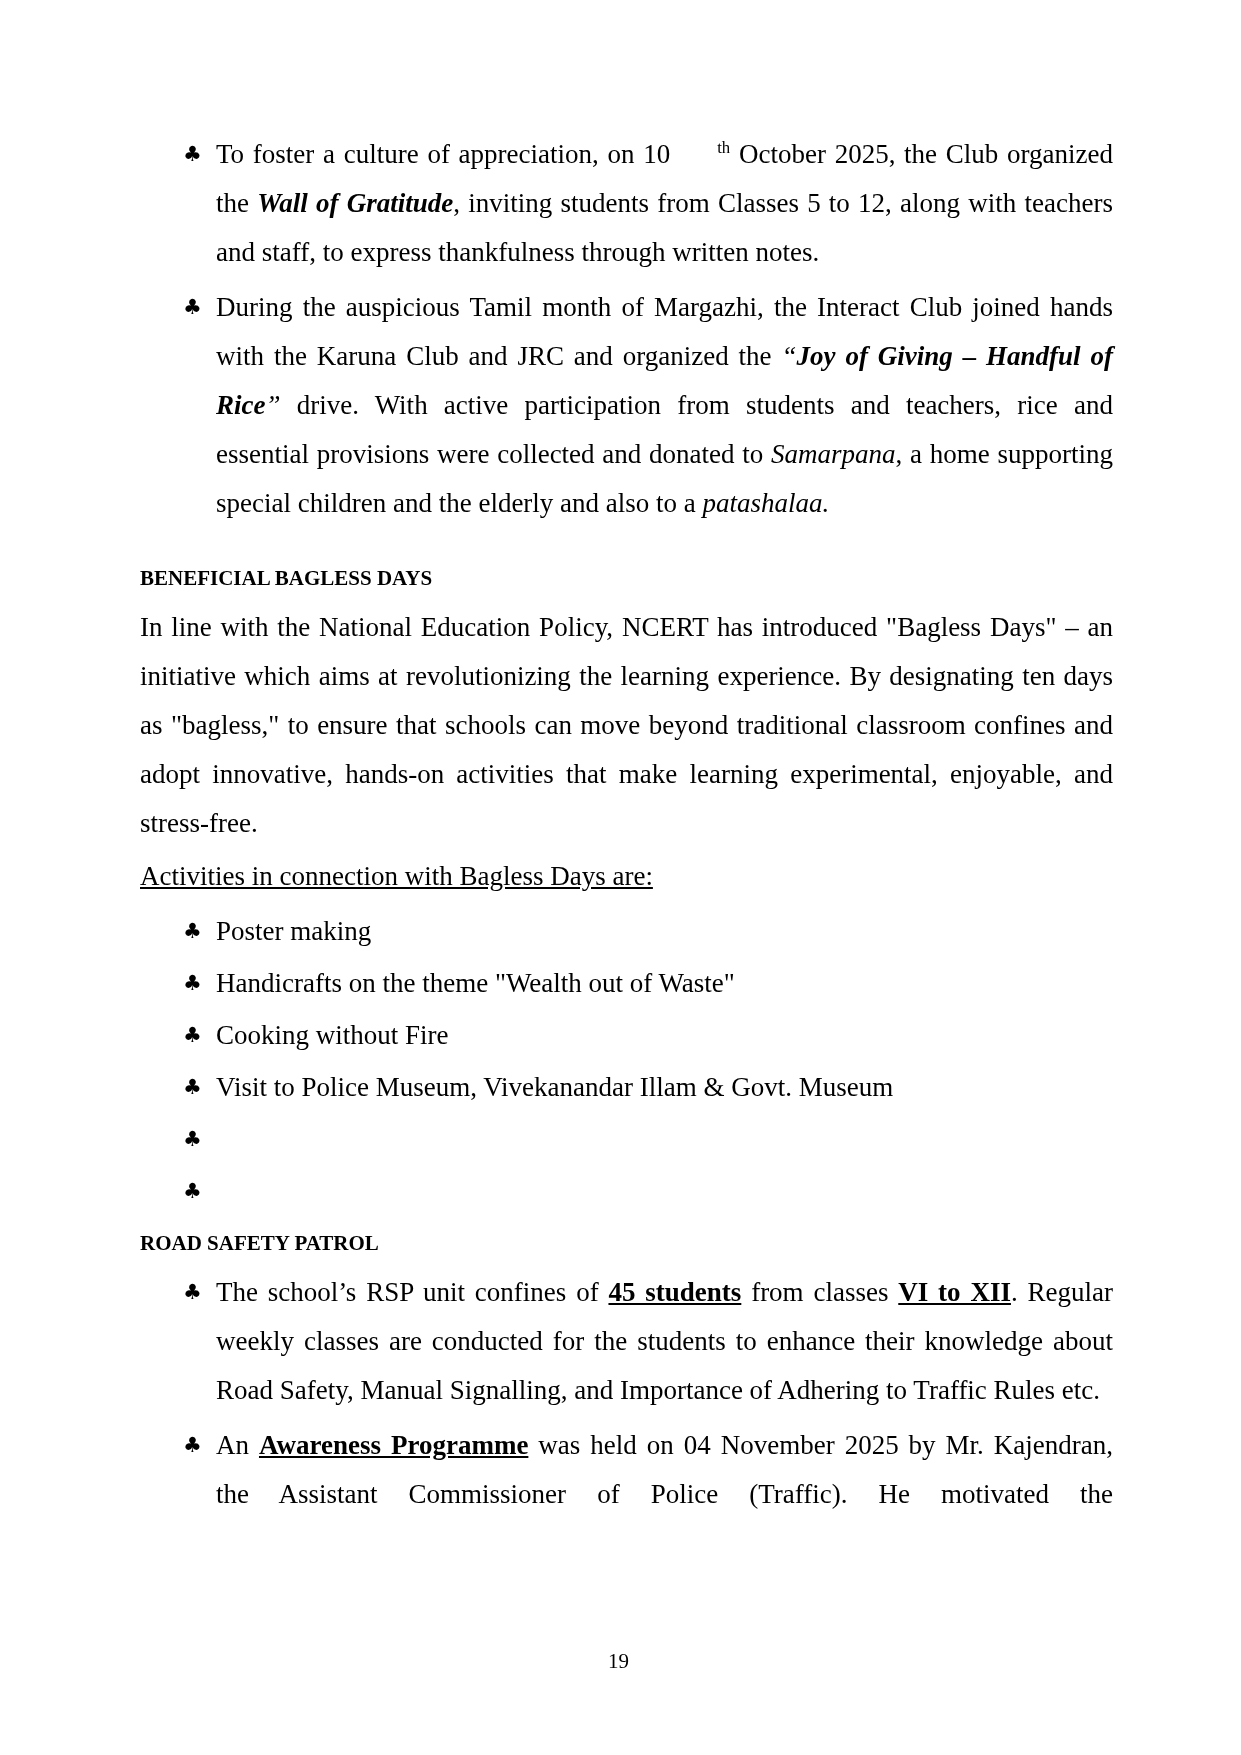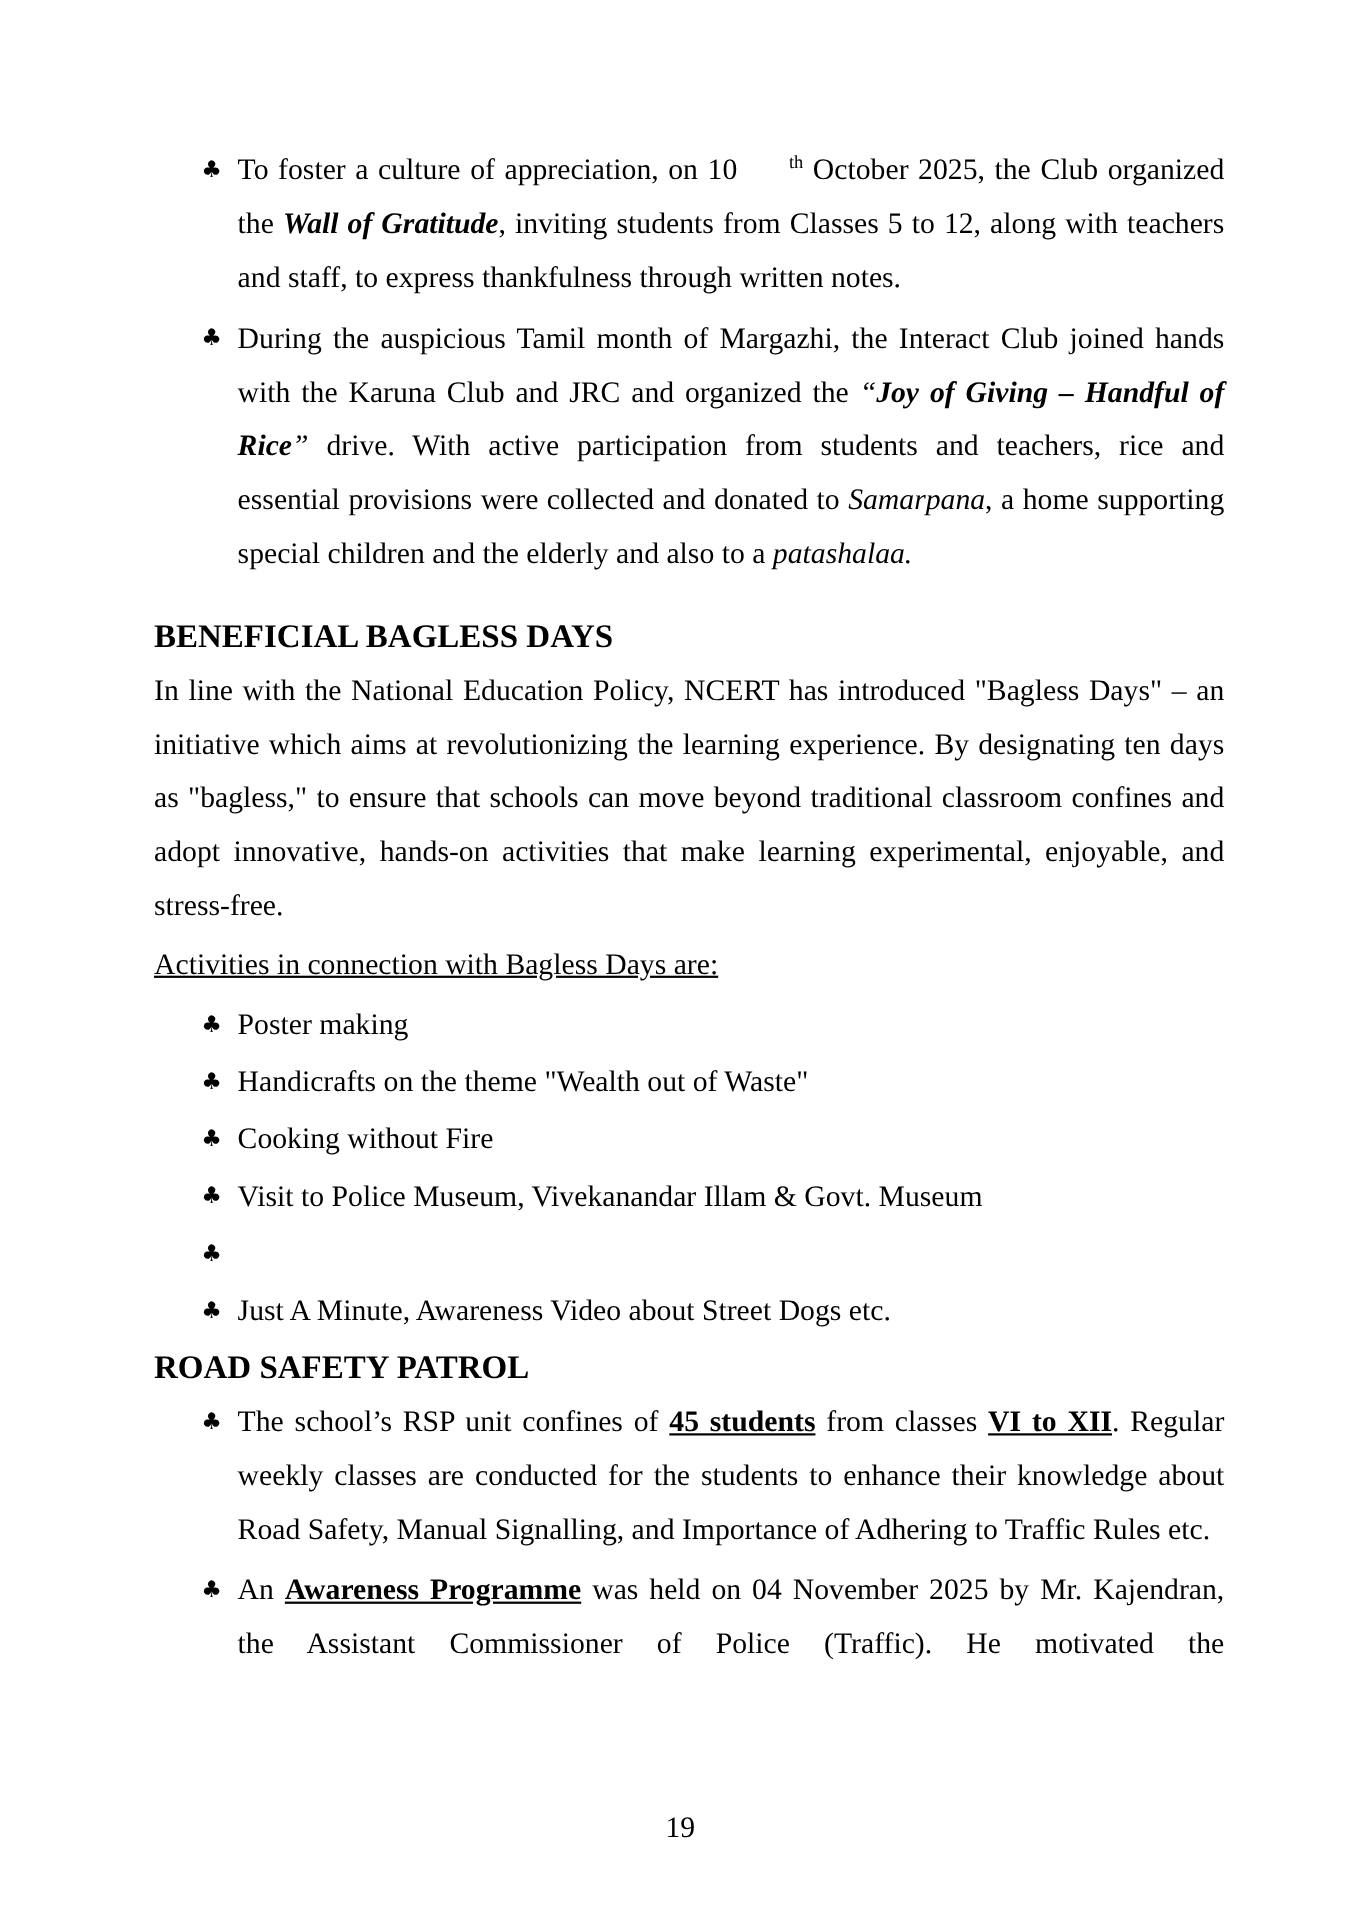--- a/index.html
+++ b/index.html
@@ -35,21 +35,21 @@
     font-size: 21px;
     line-height: 49px;
   }
   .bullet .btext {
     flex: 1;
     text-align: justify;
   }
   .heading {
     font-weight: bold;
     margin: 0;
-    font-size: 30px;
+    font-size: 21px;
     line-height: 49px;
   }
   .heading-spaced { margin-top: 26px; }
   .activities { margin-top: 6px; }
   .activity {
     display: flex;
     margin-left: 43px;
     margin-bottom: 3px;
   }
   .activity .marker {
@@ -67,21 +67,21 @@
     vertical-align: super;
     line-height: 0;
     margin-left: 47px;
   }
   .footer {
     position: absolute;
     left: 140px;
     right: 144px;
     top: 1637px;
     text-align: center;
-    font-size: 27px;
+    font-size: 21px;
     line-height: 49px;
   }
 </style>
 </head>
 <body>
 
 <div class="page">
 
   <div class="bullet">
     <span class="marker">♣</span>
@@ -114,21 +114,20 @@
     </div>
     <div class="activity">
       <span class="marker">♣</span>
       <p class="btext">Visit to Police Museum, Vivekanandar Illam &amp; Govt. Museum</p>
     </div>
     <div class="activity">
       <span class="marker">♣</span>
     </div>
     <div class="activity">
       <span class="marker">♣</span>
-      <p class="btext">Just A Minute, Awareness Video about Street Dogs etc.</p>
     </div>
   </div>
 
   <p class="heading">ROAD SAFETY PATROL</p>
 
   <div class="bullet">
     <span class="marker">♣</span>
     <p class="btext"><span>The school’s RSP unit confines of </span><span class="b">45 students</span><span> from classes </span><span class="b">VI to XII</span><span>. Regular weekly classes are conducted for the students to enhance their knowledge about Road Safety, Manual Signalling, and Importance of Adhering to Traffic Rules etc.</span></p>
   </div>
 

